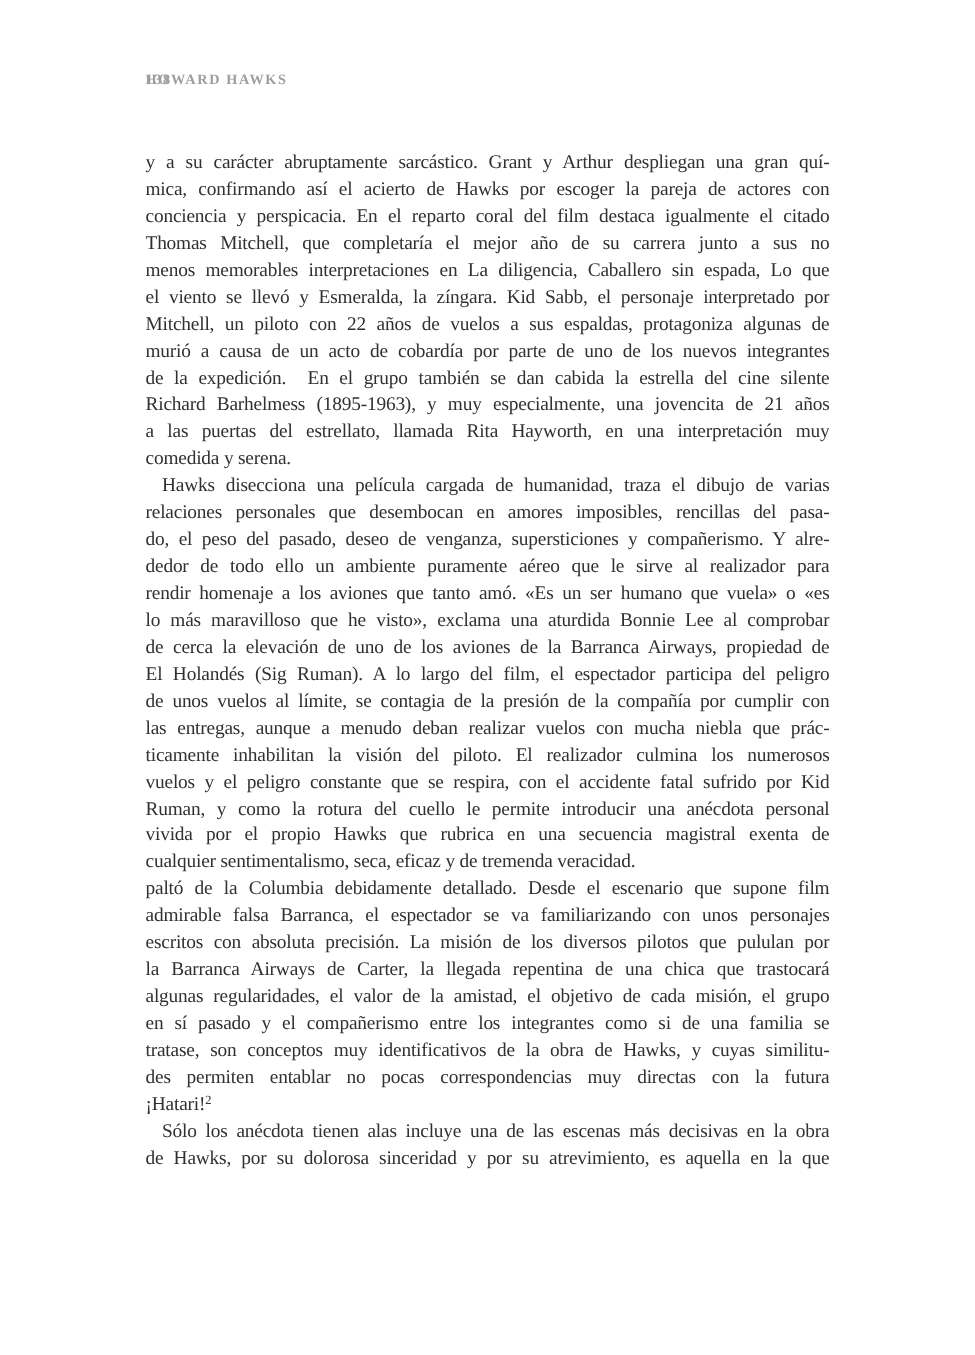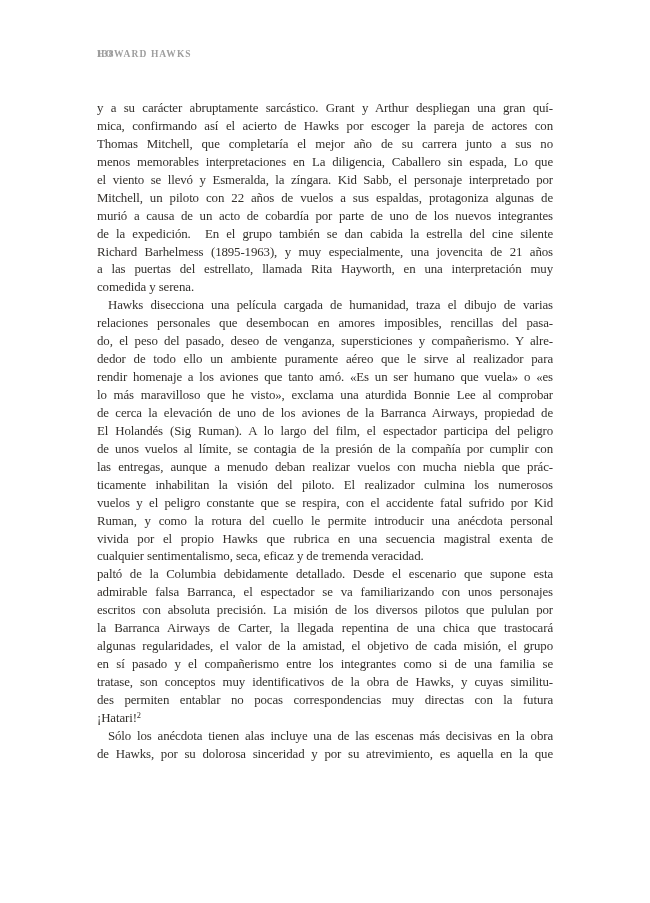--- a/index.html
+++ b/index.html
@@ -56,20 +56,21 @@
 <body>
 
 <div class="page">
   <header class="running-head">
     <span class="page-num">138</span>
     <span class="title">HOWARD HAWKS</span>
   </header>
   <main class="body-text">
       <div class="line j"><span>y a su carácter abruptamente sarcástico. Grant y Arthur despliegan una gran quí-</span></div>
       <div class="line j"><span>mica, confirmando así el acierto de Hawks por escoger la pareja de actores con</span></div>
+      <div class="line j"><span>conciencia y perspicacia. En el reparto coral del film destaca igualmente el citado</span></div>
       <div class="line j"><span>Thomas Mitchell, que completaría el mejor año de su carrera junto a sus no</span></div>
       <div class="line j"><span>menos memorables interpretaciones en </span><span class="seg-italic">La diligencia, Caballero sin espada, Lo que</span></div>
       <div class="line j"><span class="seg-italic">el viento se llevó y Esmeralda, la zíngara</span><span>. Kid Sabb, el personaje interpretado por</span></div>
       <div class="line j"><span>Mitchell, un piloto con 22 años de vuelos a sus espaldas, protagoniza algunas de</span></div>
       <div class="line j"><span>murió a causa de un acto de cobardía por parte de uno de los nuevos integrantes</span></div>
       <div class="line j"><span>de la expedición.&nbsp; En el grupo también se dan cabida la estrella del cine silente</span></div>
       <div class="line j"><span>Richard Barhelmess (1895-1963), y muy especialmente, una jovencita de 21 años</span></div>
       <div class="line j"><span>a las puertas del estrellato, llamada Rita Hayworth, en una interpretación muy</span></div>
       <div class="line"><span>comedida y serena.</span></div>
       <div class="line j ind"><span>Hawks disecciona una película cargada de humanidad, traza el dibujo de varias</span></div>
@@ -80,21 +81,21 @@
       <div class="line j"><span>lo más maravilloso que he visto», exclama una aturdida Bonnie Lee al comprobar</span></div>
       <div class="line j"><span>de cerca la elevación de uno de los aviones de la Barranca Airways, propiedad de</span></div>
       <div class="line j"><span>El Holandés (Sig Ruman). A lo largo del film, el espectador participa del peligro</span></div>
       <div class="line j"><span>de unos vuelos al límite, se contagia de la presión de la compañía por cumplir con</span></div>
       <div class="line j"><span>las entregas, aunque a menudo deban realizar vuelos con mucha niebla que prác-</span></div>
       <div class="line j"><span>ticamente inhabilitan la visión del piloto. El realizador culmina los numerosos</span></div>
       <div class="line j"><span>vuelos y el peligro constante que se respira, con el accidente fatal sufrido por Kid</span></div>
       <div class="line j"><span>Ruman, y como la rotura del cuello le permite introducir una anécdota personal</span></div>
       <div class="line j"><span>vivida por el propio Hawks que rubrica en una secuencia magistral exenta de</span></div>
       <div class="line"><span>cualquier sentimentalismo, seca, eficaz y de tremenda veracidad.</span></div>
-      <div class="line j"><span>paltó de la Columbia debidamente detallado. Desde el escenario que supone esta</span></div>
+      <div class="line j"><span>paltó de la Columbia debidamente detallado. Desde el escenario que supone film</span></div>
       <div class="line j"><span>admirable falsa Barranca, el espectador se va familiarizando con unos personajes</span></div>
       <div class="line j"><span>escritos con absoluta precisión. La misión de los diversos pilotos que pululan por</span></div>
       <div class="line j"><span>la Barranca Airways de Carter, la llegada repentina de una chica que trastocará</span></div>
       <div class="line j"><span>algunas regularidades, el valor de la amistad, el objetivo de cada misión, el grupo</span></div>
       <div class="line j"><span>en sí pasado y el compañerismo entre los integrantes como si de una familia se</span></div>
       <div class="line j"><span>tratase, son conceptos muy identificativos de la obra de Hawks, y cuyas similitu-</span></div>
       <div class="line j"><span>des permiten entablar no pocas correspondencias muy directas con la futura</span></div>
       <div class="line"><span class="seg-italic">¡Hatari!</span><span class="seg-sup">2</span></div>
       <div class="line j ind"><span class="seg-italic">Sólo los anécdota tienen alas</span><span> incluye una de las escenas más decisivas en la obra</span></div>
       <div class="line j"><span>de Hawks, por su dolorosa sinceridad y por su atrevimiento, es aquella en la que</span></div>

